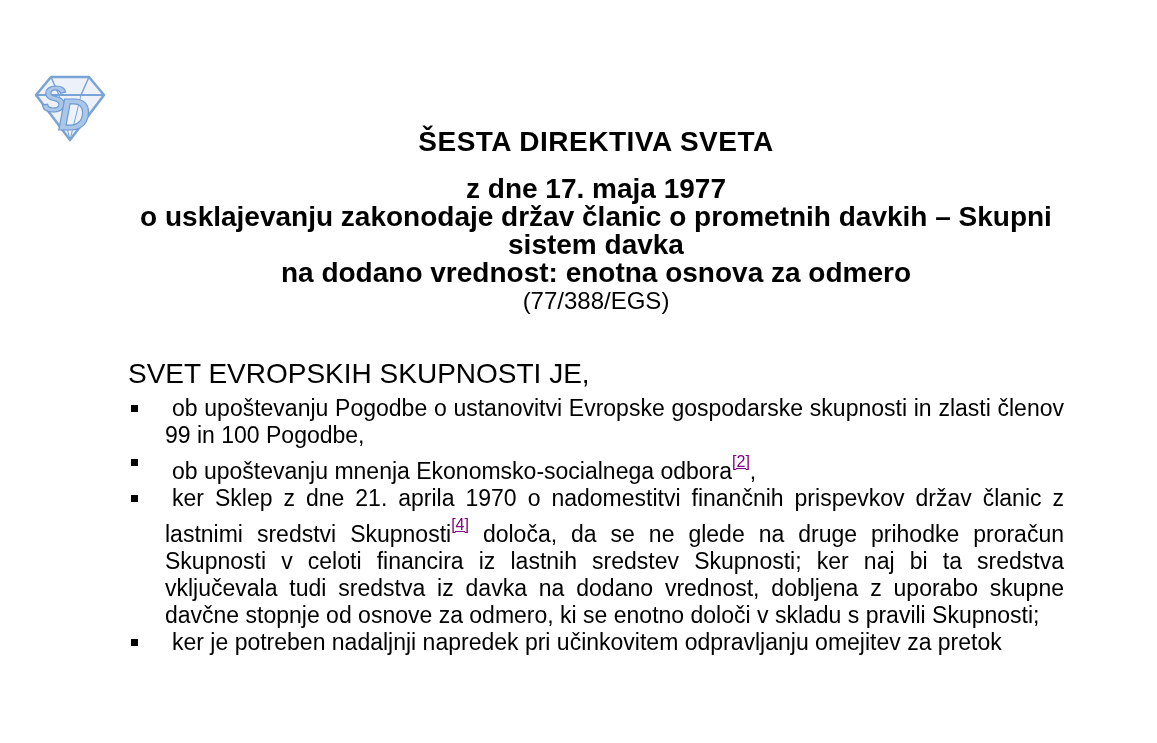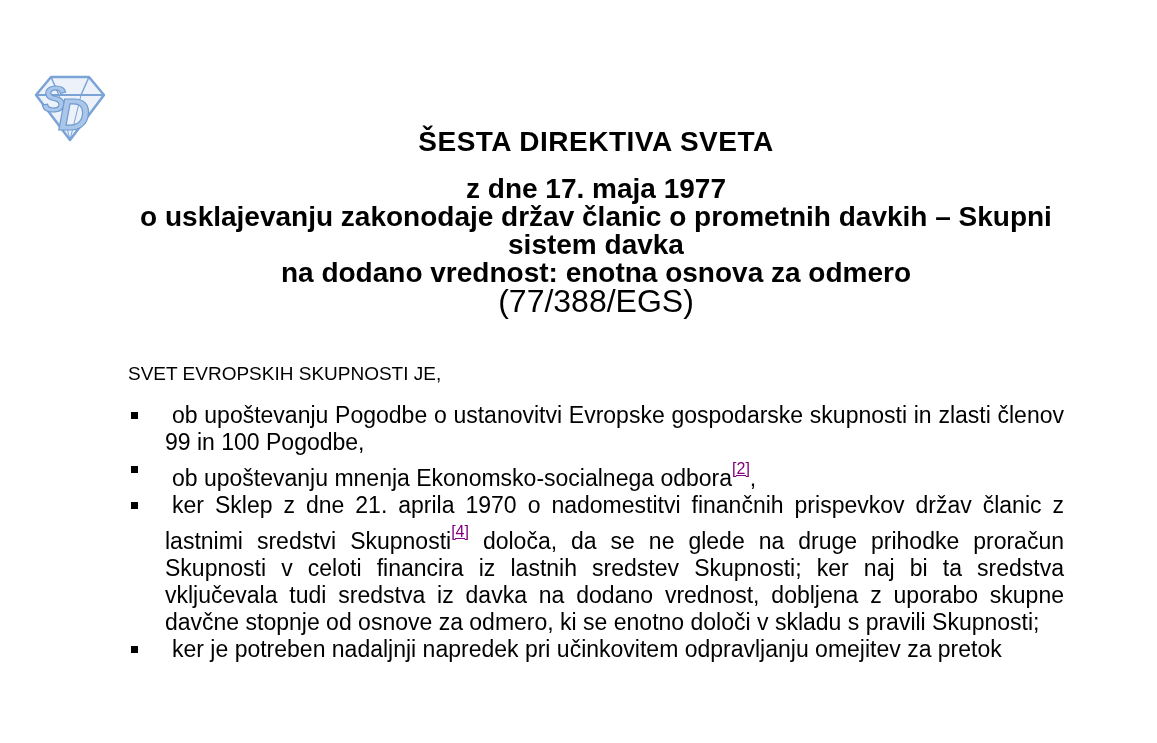--- a/index.html
+++ b/index.html
@@ -37,27 +37,27 @@
     line-height: 34px;
     font-weight: bold;
     letter-spacing: 0.5px;
   }
   .head-line {
     font-size: 28px;
     line-height: 28px;
     font-weight: bold;
   }
   .head-ref {
-    font-size: 32px;
+    font-size: 24px;
     line-height: 28px;
     font-weight: normal;
   }
   .intro {
-    margin: 45px 0 15px 0;
-    font-size: 19px;
+    margin: 45px 0 8px 0;
+    font-size: 28px;
     line-height: 27px;
   }
   ul.preamble {
     margin: 0;
     padding: 0;
     list-style: none;
   }
   ul.preamble li {
     position: relative;
     padding-left: 37px;

